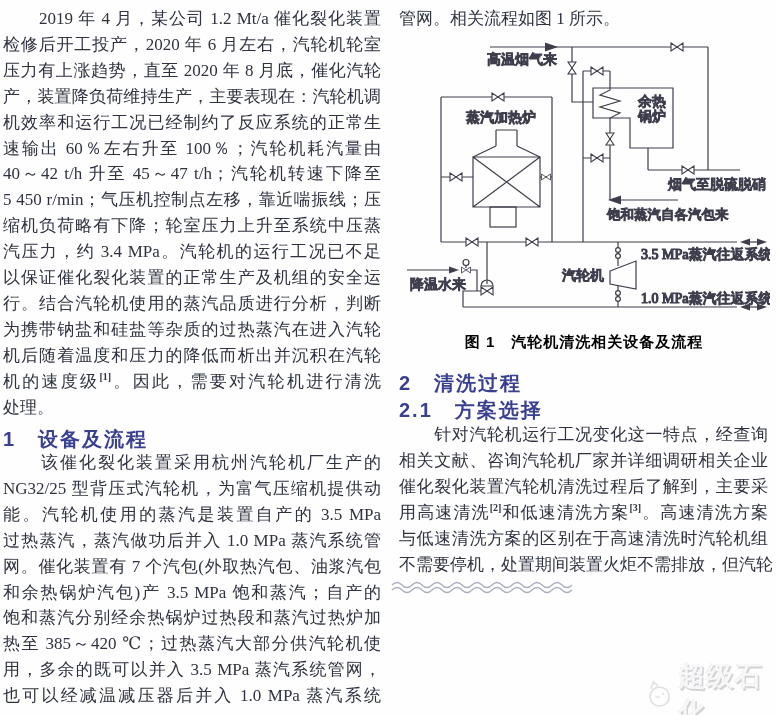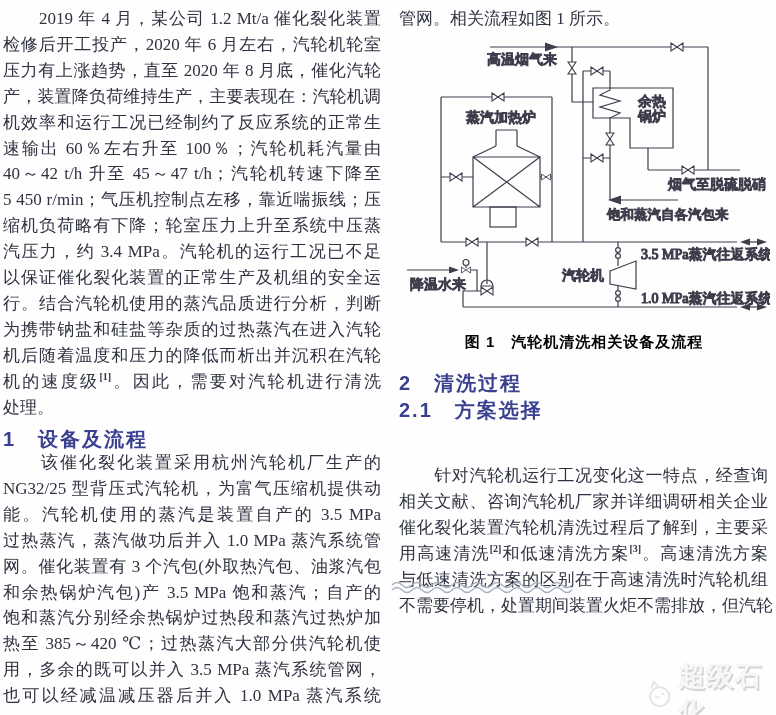--- a/index.html
+++ b/index.html
@@ -45,21 +45,21 @@
       <div class="line noj">处理。</div>
     </div>
 
   <div class="sec-heading" style="left:3px;top:426px;">1　设备及流程</div>
 
   <div class="col" style="left:3px;top:450px;width:378px;">
       <div class="line">　　该催化裂化装置采用杭州汽轮机厂生产的</div>
       <div class="line">NG32/25 型背压式汽轮机，为富气压缩机提供动</div>
       <div class="line">能。汽轮机使用的蒸汽是装置自产的 3.5 MPa</div>
       <div class="line">过热蒸汽，蒸汽做功后并入 1.0 MPa 蒸汽系统管</div>
-      <div class="line">网。催化装置有 3 个汽包(外取热汽包、油浆汽包</div>
+      <div class="line">网。催化装置有 7 个汽包(外取热汽包、油浆汽包</div>
       <div class="line">和余热锅炉汽包)产 3.5 MPa 饱和蒸汽；自产的</div>
       <div class="line">饱和蒸汽分别经余热锅炉过热段和蒸汽过热炉加</div>
       <div class="line">热至 385～420 ℃；过热蒸汽大部分供汽轮机使</div>
       <div class="line">用，多余的既可以并入 3.5 MPa 蒸汽系统管网，</div>
       <div class="line">也可以经减温减压器后并入 1.0 MPa 蒸汽系统</div>
     </div>
 
   <div class="col intro-line" style="left:399px;top:6px;width:369px;">管网。相关流程如图 1 所示。</div>
 
   <svg style="position:absolute;left:390px;top:36px;" width="380" height="296" viewBox="390 36 380 296" fill="none" stroke="#3d3d4c" stroke-width="1.2">
@@ -141,21 +141,21 @@
     <text x="562" y="280">汽轮机</text>
     <text x="641" y="303">1.0 MPa蒸汽往返系统</text>
     <text x="410" y="289">降温水来</text>
   </svg>
 
   <div class="caption">图 1　汽轮机清洗相关设备及流程</div>
 
   <div class="sec-heading" style="left:399px;top:370px;">2　清洗过程</div>
   <div class="sec-heading" style="left:399px;top:397px;">2.1　方案选择</div>
 
-  <div class="col" style="left:399px;top:422px;width:369px;margin-top:41px;">
+  <div class="col" style="left:399px;top:422px;width:369px;">
       <div class="line">　　针对汽轮机运行工况变化这一特点，经查询</div>
       <div class="line">相关文献、咨询汽轮机厂家并详细调研相关企业</div>
       <div class="line">催化裂化装置汽轮机清洗过程后了解到，主要采</div>
       <div class="line">用高速清洗<sup>[2]</sup>和低速清洗方案<sup>[3]</sup>。高速清洗方案</div>
       <div class="line">与低速清洗方案的区别在于高速清洗时汽轮机组</div>
       <div class="line">不需要停机，处置期间装置火炬不需排放，但汽轮</div>
     </div>
 
   <svg style="position:absolute;left:390px;top:579px;" width="200" height="18" viewBox="0 0 200 18" fill="none" stroke="#a9aec0" stroke-width="1.3">
     <path d="M2,6 Q7,1 12,6 T22,6 T32,6 T42,6 T52,6 T62,6 T72,6 T82,6 T92,6 T102,6 T112,6 T122,6 T132,6 T142,6 T152,6 T162,6 T172,6 T182,6"></path>

